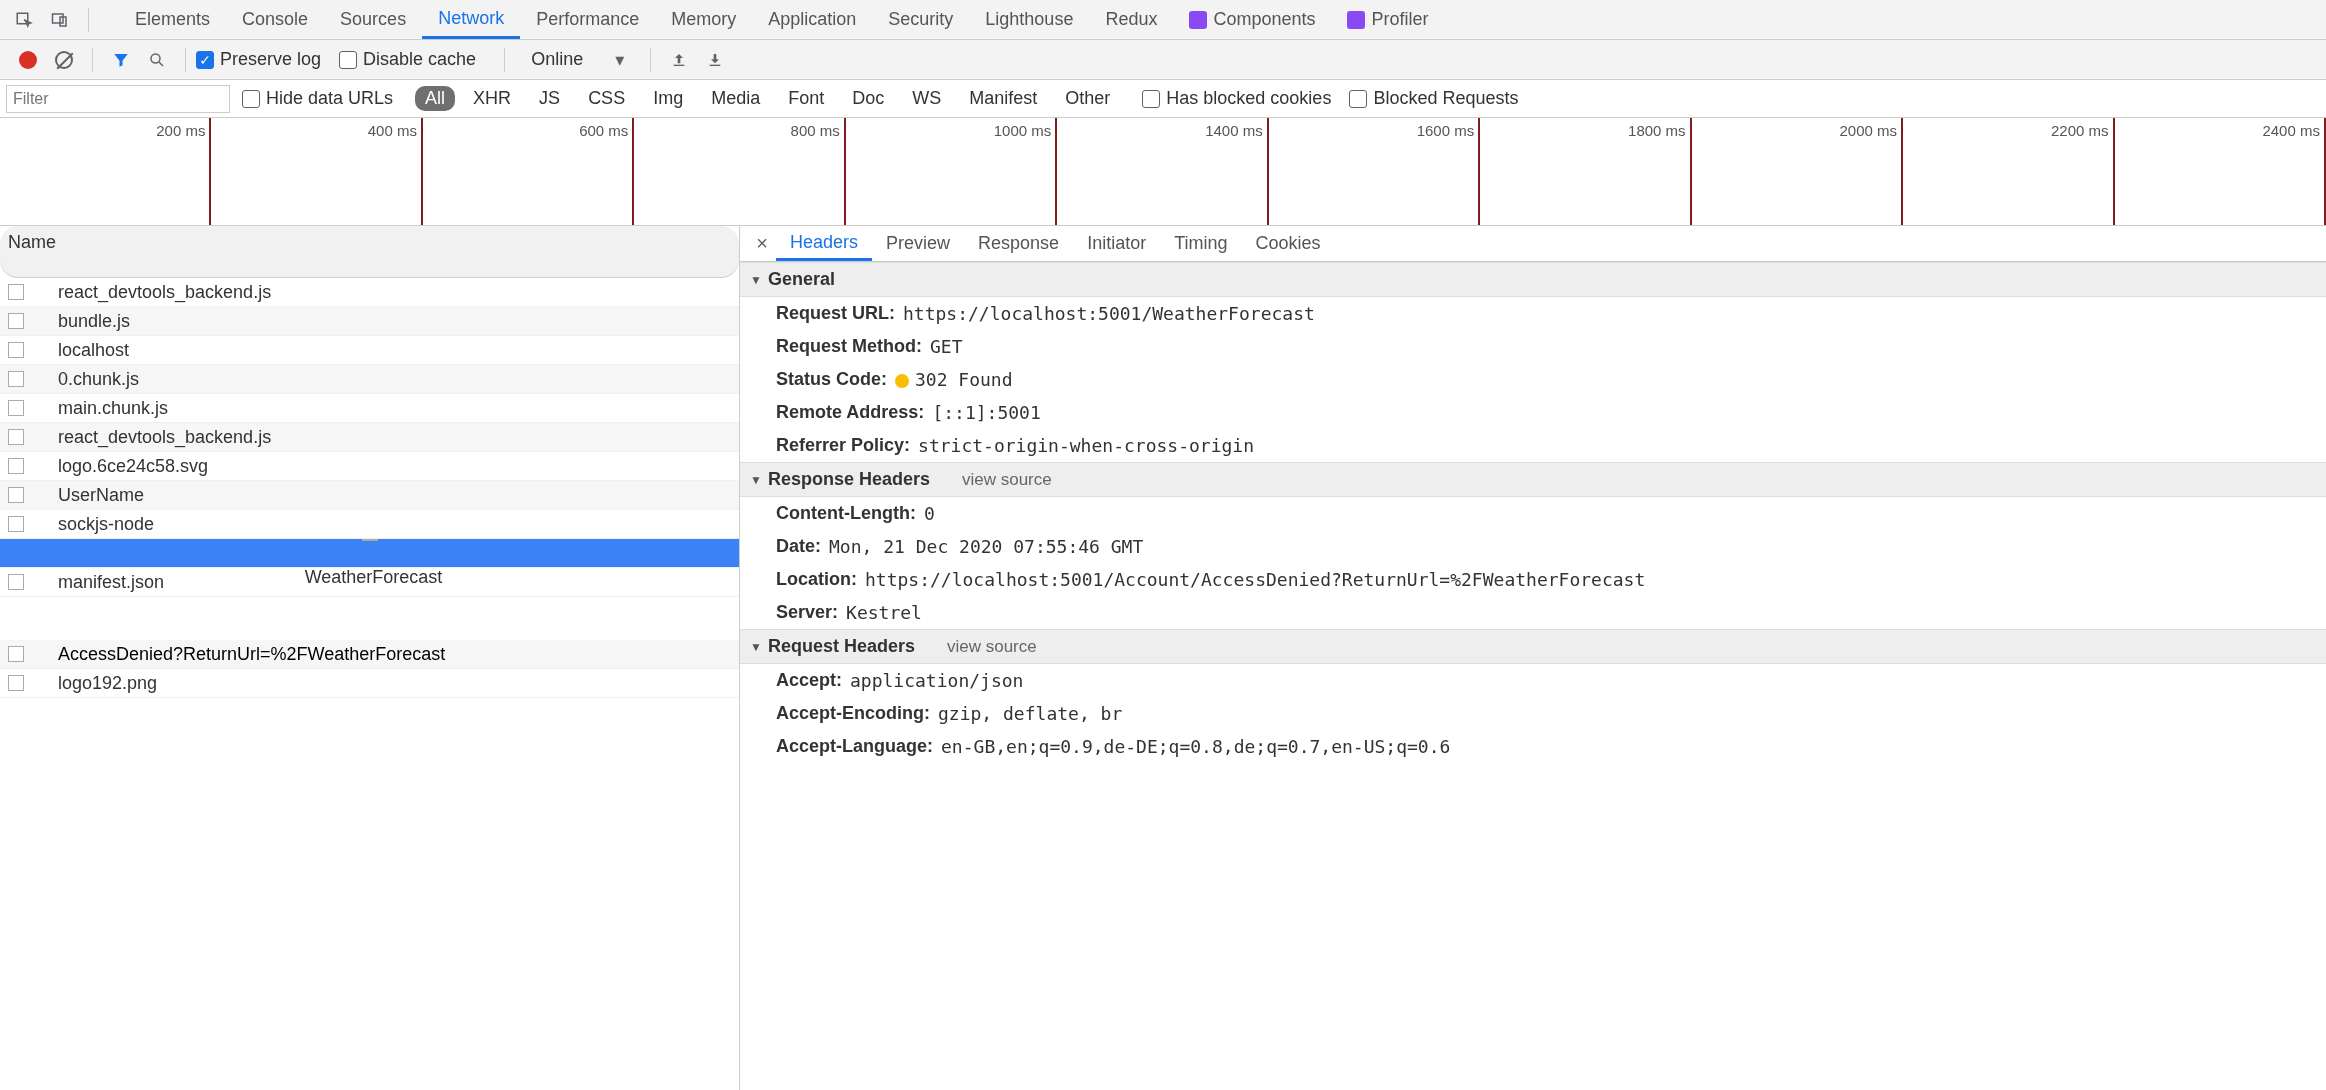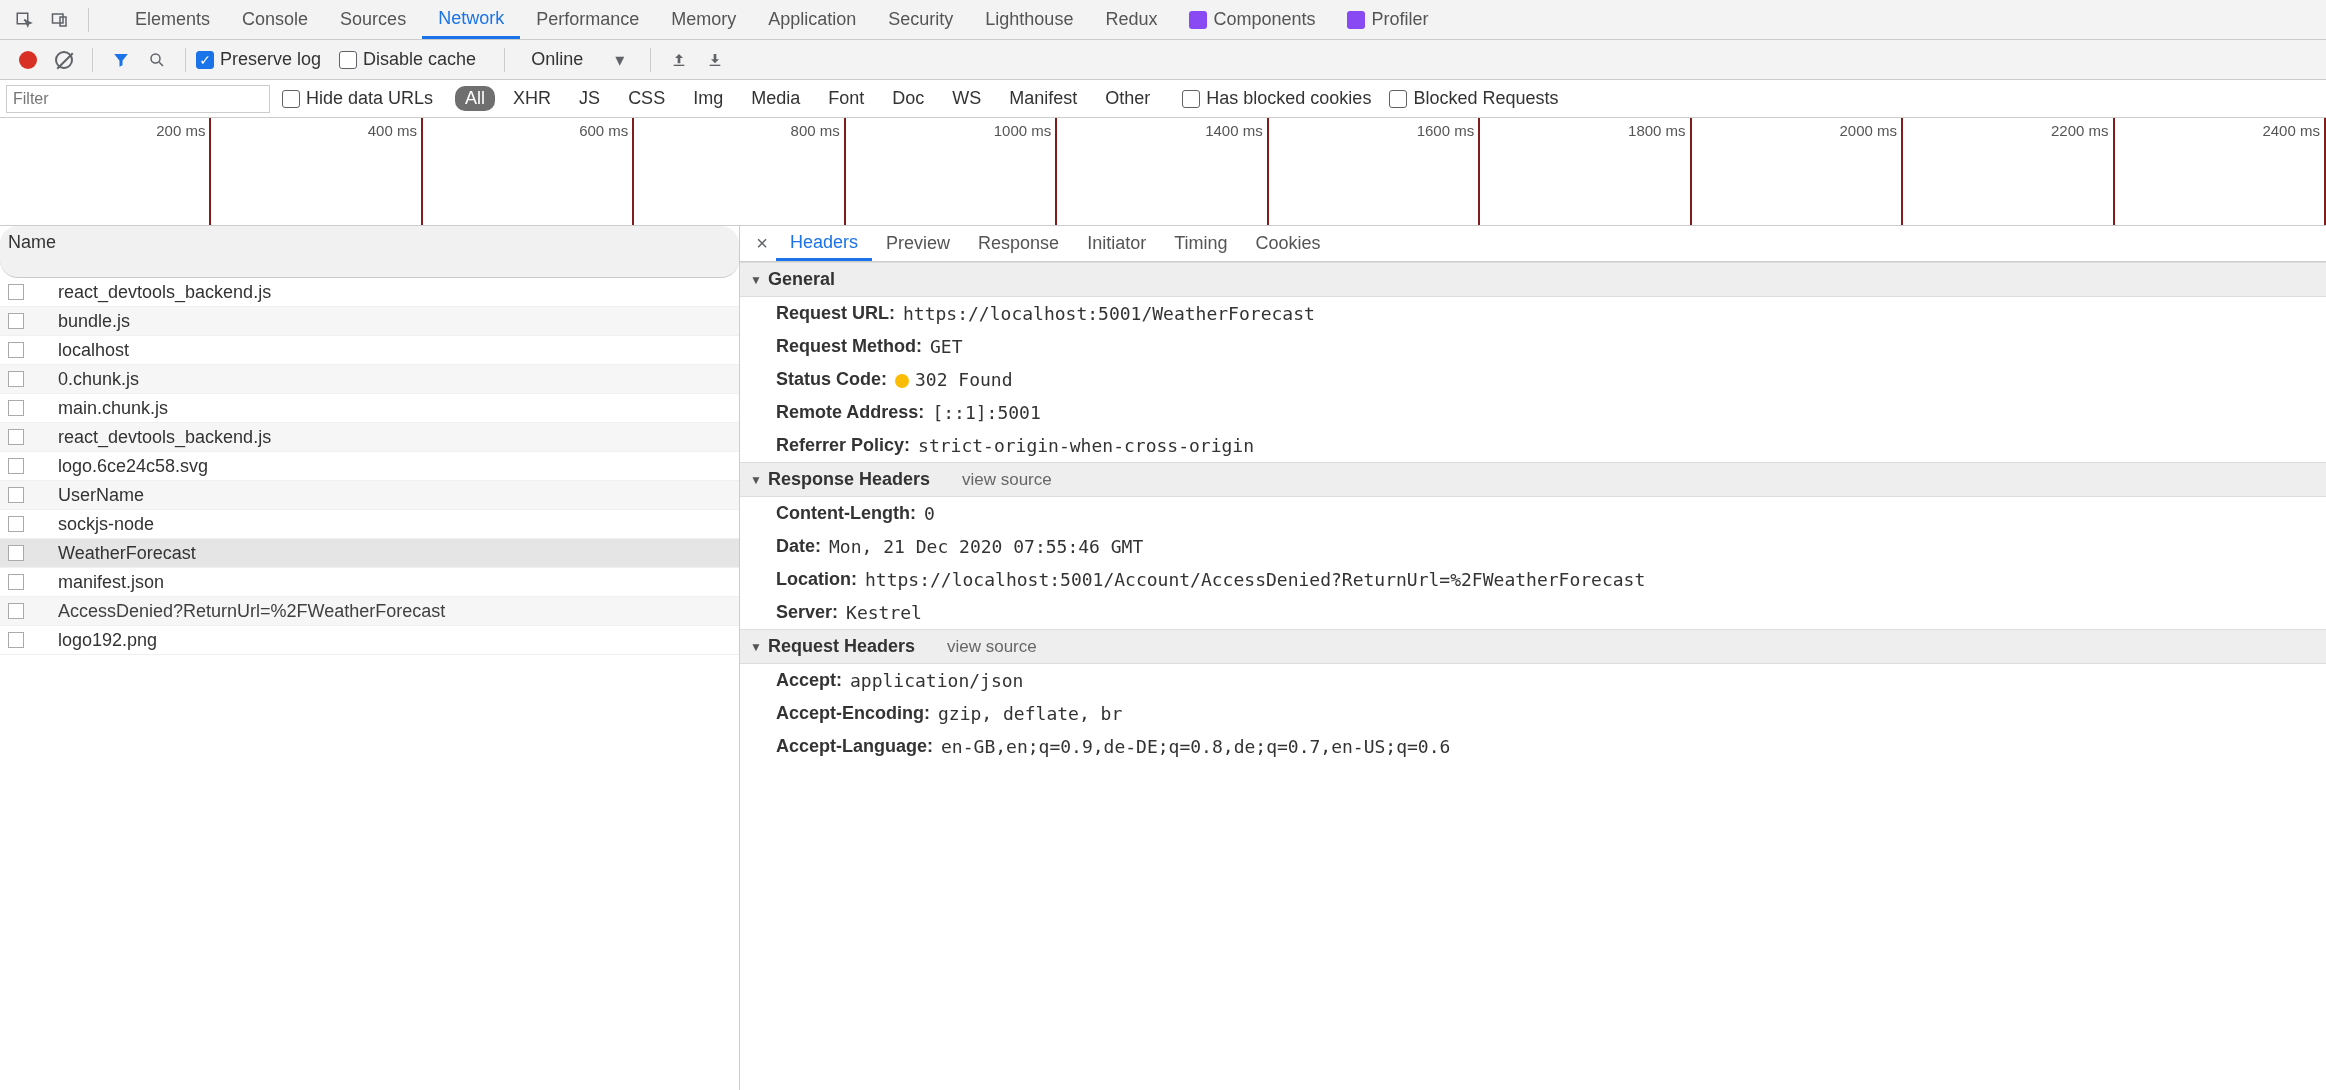--- a/index.html
+++ b/index.html
@@ -85,21 +85,21 @@
 .cb.checked { background: #1a73e8; border-color: #1a73e8; color: #fff; font-size: 14px; }
 .throttle-sel {
   display: flex; align-items: flex-start; padding: 0 8px; margin: 0 8px;
 }
 .throttle-sel .caret { margin-left: 32px; color: #5f6368; }
 .filter-row {
   display: flex; align-items: center; border-bottom: 1px solid #ccc;
   height: 38px; padding-left: 6px; font-size: 18px; background: #fff;
 }
 .filter-input {
-  width: 264px; height: 28px; border: 1px solid #ccc; font-size: 16px;
+  width: 224px; height: 28px; border: 1px solid #ccc; font-size: 16px;
   padding: 0 6px; margin-right: 12px; background: #fff; color: #c2410c;
 }
 .type-pill {
   padding: 2px 10px; margin: 0 4px; color: #333; border-radius: 10px; text-align: right;
 }
 .type-pill.active { background: #6f6f6f; color: #fff; }
 .timeline {
   height: 108px; border-bottom: 1px solid #ccc; display: flex;
   position: relative; background: #fff;
 }
@@ -117,22 +117,22 @@
 .name-hdr {
   height: 52px; border-bottom: 1px solid #ccc; padding: 6px 8px;
   font-size: 18px; color: #333; background: #f1f1f1; border-radius: 18px;
 }
 .req-list { flex: 1; overflow: auto; }
 .req-row {
   height: 29px; display: flex; align-items: center; padding-left: 8px;
   font-size: 18px; border-bottom: 1px solid #f0f0f0; gap: 26px;
 }
 .req-row:nth-child(even) { background: #f6f6f6; }
-.req-row.selected { background: #e5e5e5; }
-.req-row.error { color: #404040; }
+.req-row.selected { background: #3b82f6; flex-direction: column; }
+.req-row.error { color: #000000; margin-top: 43px; }
 .file-ic {
   width: 16px; height: 16px; border: 1px solid #aaa; margin-right: 8px; background: #fff;
 }
 .right-pane { flex: 1; display: flex; flex-direction: column; }
 .detail-tabs {
   display: flex; align-items: center; height: 36px; border-bottom: 1px solid #ccc;
   padding-left: 8px; font-size: 18px;
 }
 .close-x { width: 28px; text-align: center; color: #5f6368; font-size: 20px; }
 .dtab { padding: 0 14px; height: 100%; display: flex; align-items: center; color: #555; }

